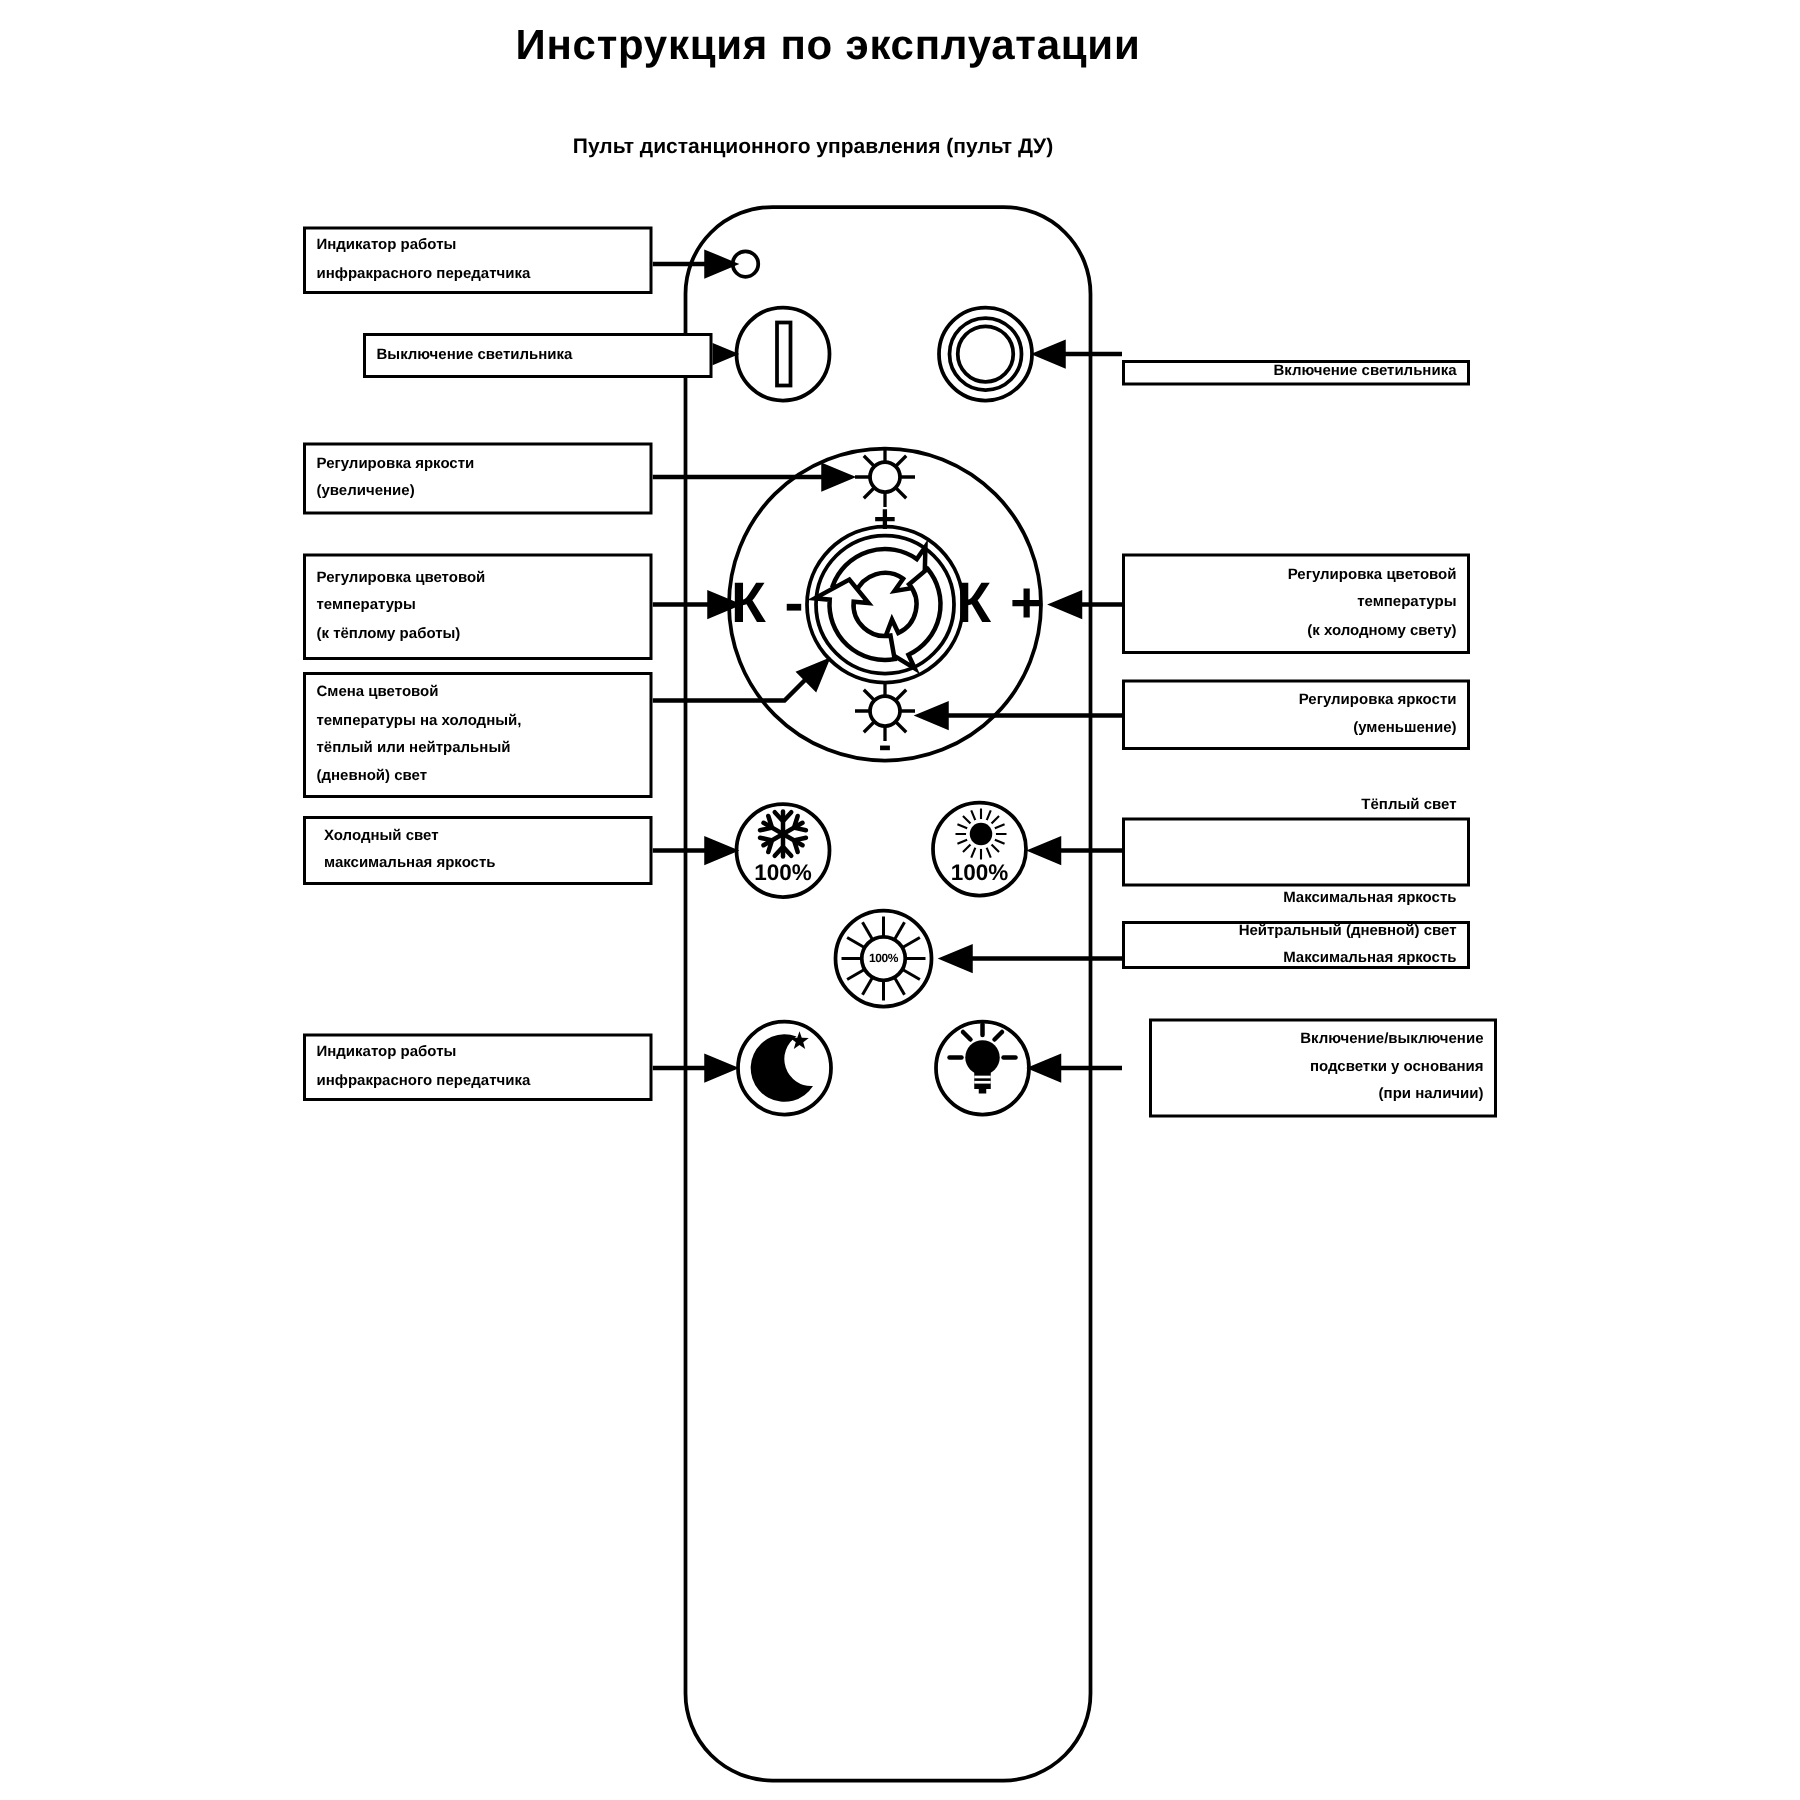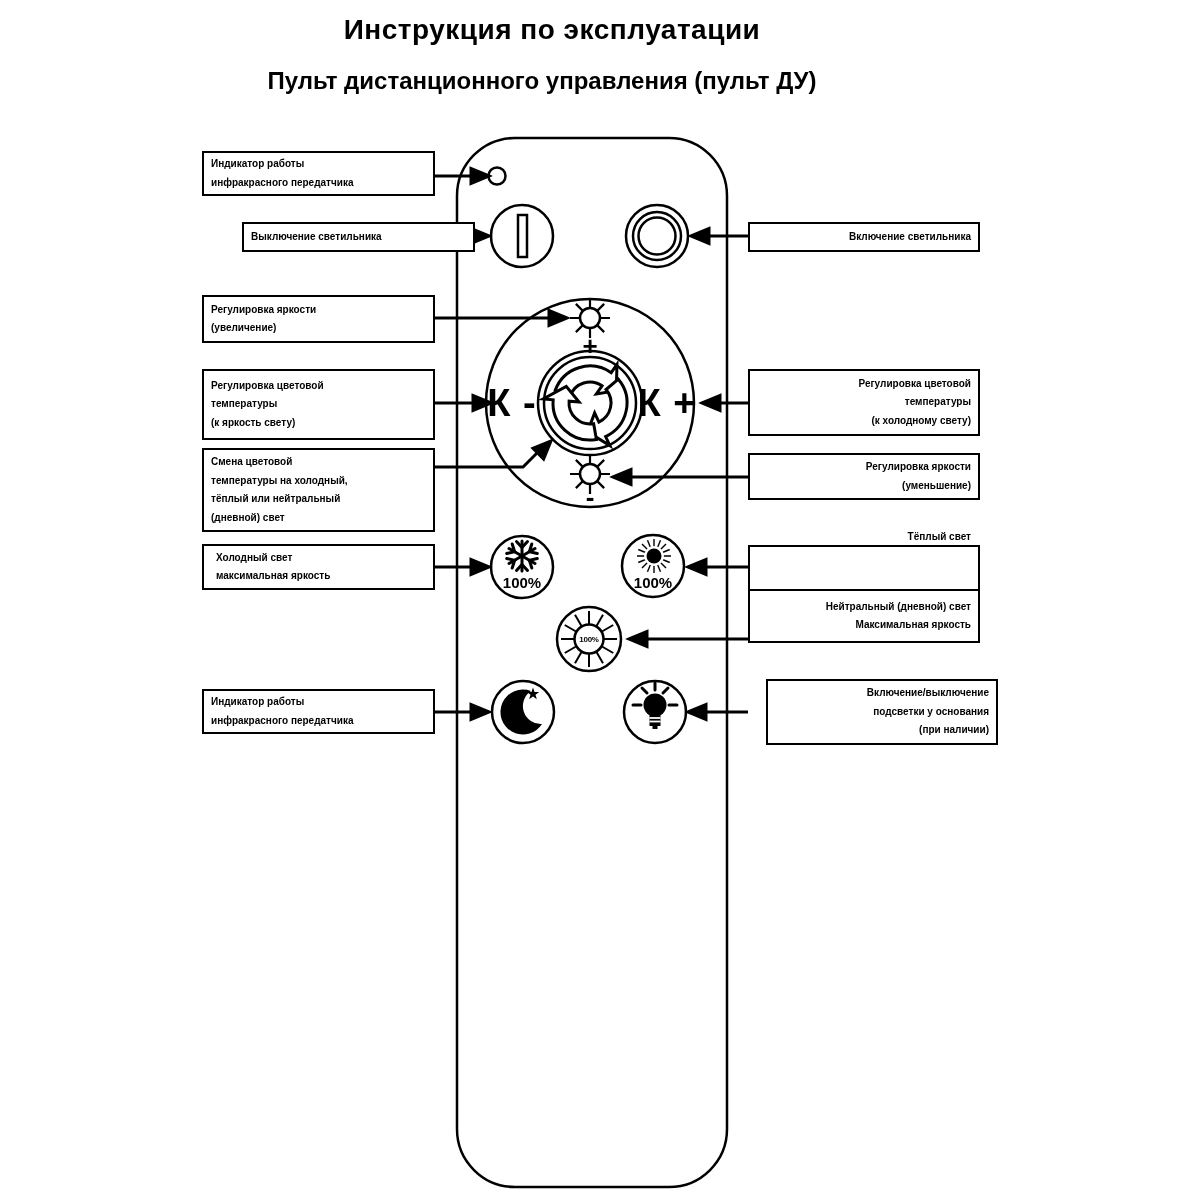--- a/index.html
+++ b/index.html
@@ -5,22 +5,22 @@
   html,body{margin:0;padding:0;background:#ffffff;}
   .page{
     position:relative;width:1200px;height:1200px;background:#ffffff;
     font-family:"Liberation Sans",sans-serif;color:#000;overflow:hidden;
   }
   .title{
     position:absolute;top:14px;left:0;width:1104px;text-align:center;
     font-size:28px;font-weight:bold;letter-spacing:.5px;
   }
   .subtitle{
-    position:absolute;top:67px;left:0;width:1084px;text-align:center;
-    font-size:24px;font-weight:bold;
+    position:absolute;top:89px;left:0;width:1084px;text-align:center;
+    font-size:14px;font-weight:bold;
   }
   .diagram{position:absolute;left:0;top:0;width:1200px;height:1200px;}
   .lbox{
     position:absolute;box-sizing:border-box;border:2px solid #000;background:#fff;
     font-size:10px;font-weight:bold;line-height:18.5px;
     display:flex;flex-direction:column;justify-content:center;
     padding:3px 7px;
   }
   .lbox.left-col{left:202px;width:233px;text-align:left;}
   .lbox.right-col{left:748px;width:232px;text-align:right;}
@@ -217,54 +217,54 @@
   <div class="lbox left-col" style="top:222px;height:30px;margin-left:40px;">
     <span>Выключение светильника</span>
   </div>
   <div class="lbox left-col" style="top:295px;height:48px;">
     <span>Регулировка яркости</span>
     <span>(увеличение)</span>
   </div>
   <div class="lbox left-col" style="top:369px;height:71px;">
     <span>Регулировка цветовой</span>
     <span>температуры</span>
-    <span>(к яркость свету)</span>
+    <span>(к тёплому работы)</span>
   </div>
   <div class="lbox left-col" style="top:448px;height:84px;">
     <span>Смена цветовой</span>
     <span>температуры на холодный,</span>
     <span>тёплый или нейтральный</span>
     <span>(дневной) свет</span>
   </div>
   <div class="lbox left-col" style="top:544px;height:46px;padding-left:12px;">
     <span>Холодный свет</span>
     <span>максимальная яркость</span>
   </div>
   <div class="lbox left-col" style="top:689px;height:45px;">
     <span>Индикатор работы</span>
     <span>инфракрасного передатчика</span>
   </div>
 
-  <div class="lbox right-col" style="top:222px;height:30px;">
+  <div class="lbox right-col" style="top:240px;height:17px;">
     <span>Включение светильника</span>
   </div>
   <div class="lbox right-col" style="top:369px;height:67px;">
     <span>Регулировка цветовой</span>
     <span>температуры</span>
     <span>(к холодному свету)</span>
   </div>
   <div class="lbox right-col" style="top:453px;height:47px;">
     <span>Регулировка яркости</span>
     <span>(уменьшение)</span>
   </div>
   <div class="lbox right-col" style="top:545px;height:46px;gap:44px;">
     <span>Тёплый свет</span>
     <span>Максимальная яркость</span>
   </div>
-  <div class="lbox right-col" style="top:589px;height:54px;">
+  <div class="lbox right-col" style="top:614px;height:32px;">
     <span>Нейтральный (дневной) свет</span>
     <span>Максимальная яркость</span>
   </div>
   <div class="lbox right-col" style="top:679px;height:66px;margin-left:18px;">
     <span>Включение/выключение</span>
     <span>подсветки у основания</span>
     <span>(при наличии)</span>
   </div>
 
 </div>

